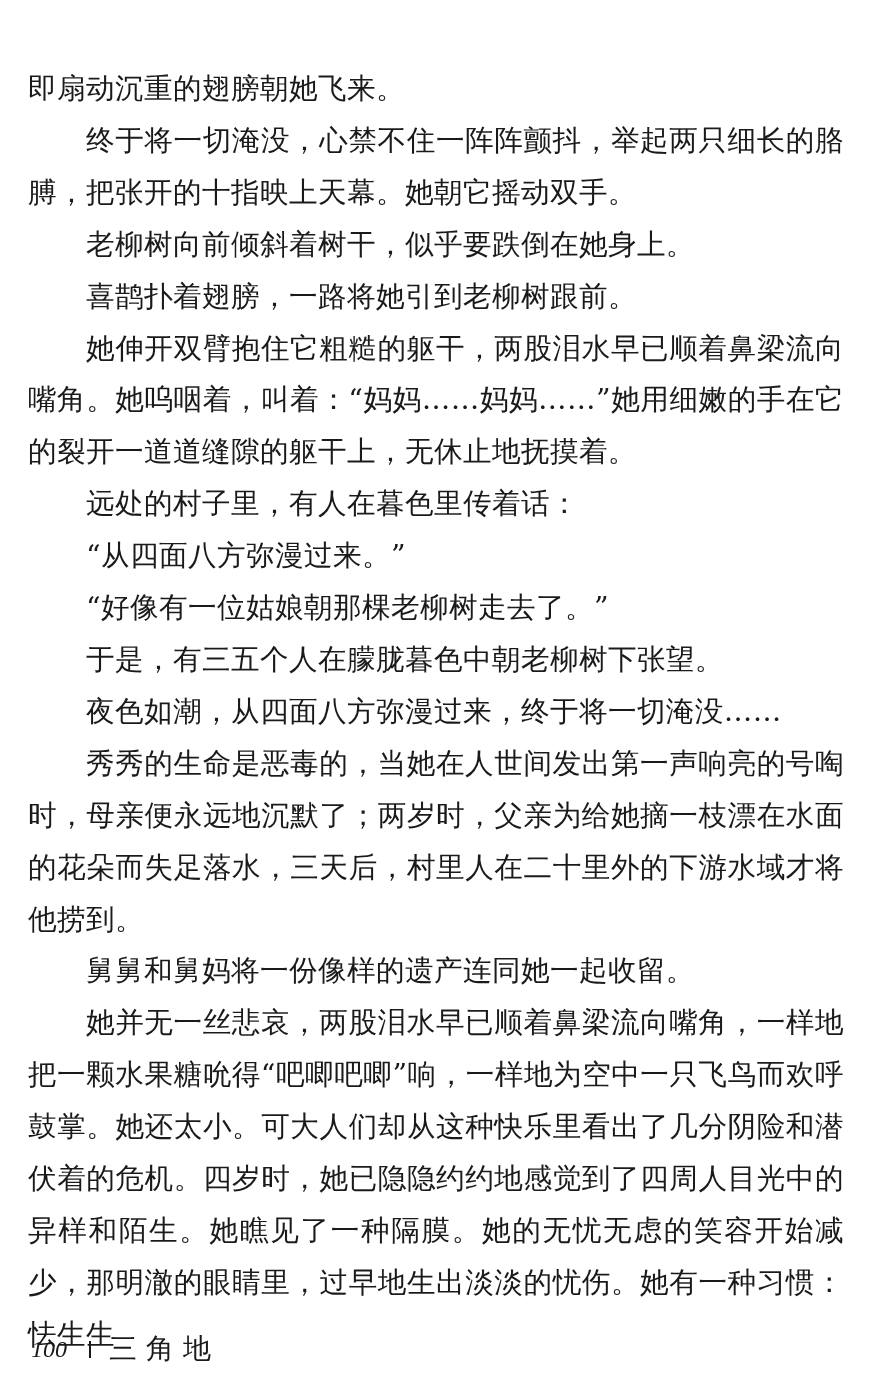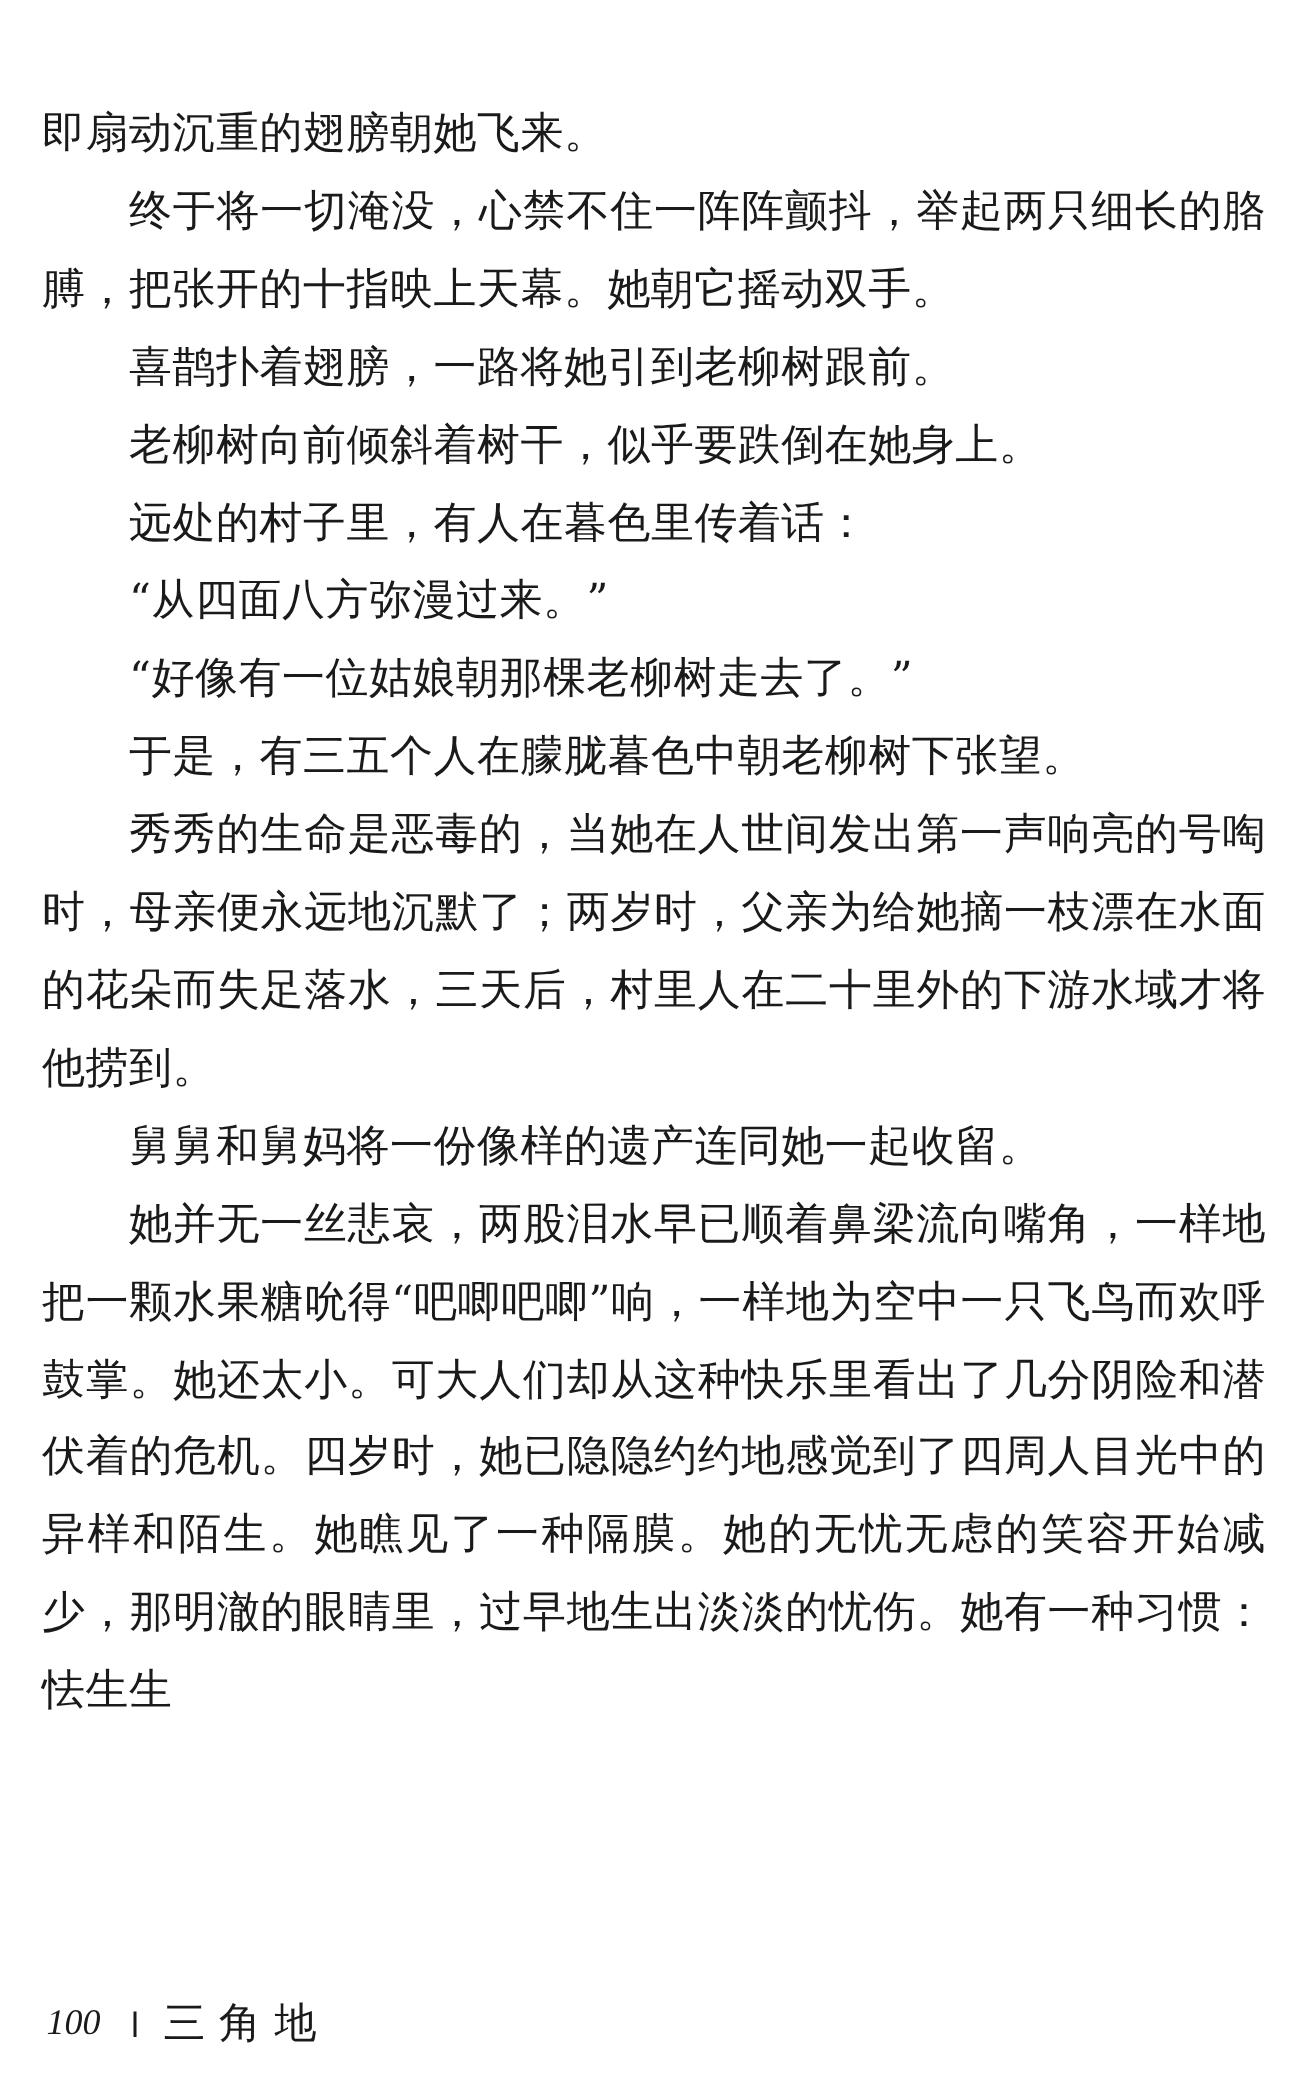--- a/index.html
+++ b/index.html
@@ -61,26 +61,28 @@
       letter-spacing: 9px;
       color: #1a1a1a;
     }
   </style>
 </head>
 <body>
 
 <div class="page-body">
   <p class="para">即扇动沉重的翅膀朝她飞来。</p>
   <p class="para indent">终于将一切淹没，心禁不住一阵阵颤抖，举起两只细长的胳膊，把张开的十指映上天幕。她朝它摇动双手。</p>
+  <p class="para indent">老柳树向前倾斜着树干，似乎要跌倒在她身上。</p>
   <p class="para indent">喜鹊扑着翅膀，一路将她引到老柳树跟前。</p>
-  <p class="para indent">老柳树向前倾斜着树干，似乎要跌倒在她身上。</p>
+  <p class="para indent">她伸开双臂抱住它粗糙的躯干，两股泪水早已顺着鼻梁流向嘴角。她呜咽着，叫着：“妈妈……妈妈……”她用细嫩的手在它的裂开一道道缝隙的躯干上，无休止地抚摸着。</p>
   <p class="para indent">远处的村子里，有人在暮色里传着话：</p>
   <p class="para indent">“从四面八方弥漫过来。”</p>
   <p class="para indent">“好像有一位姑娘朝那棵老柳树走去了。”</p>
   <p class="para indent">于是，有三五个人在朦胧暮色中朝老柳树下张望。</p>
+  <p class="para indent">夜色如潮，从四面八方弥漫过来，终于将一切淹没……</p>
   <p class="para indent">秀秀的生命是恶毒的，当她在人世间发出第一声响亮的号啕时，母亲便永远地沉默了；两岁时，父亲为给她摘一枝漂在水面的花朵而失足落水，三天后，村里人在二十里外的下游水域才将他捞到。</p>
   <p class="para indent">舅舅和舅妈将一份像样的遗产连同她一起收留。</p>
   <p class="para indent">她并无一丝悲哀，两股泪水早已顺着鼻梁流向嘴角，一样地把一颗水果糖吮得“吧唧吧唧”响，一样地为空中一只飞鸟而欢呼鼓掌。她还太小。可大人们却从这种快乐里看出了几分阴险和潜伏着的危机。四岁时，她已隐隐约约地感觉到了四周人目光中的异样和陌生。她瞧见了一种隔膜。她的无忧无虑的笑容开始减少，那明澈的眼睛里，过早地生出淡淡的忧伤。她有一种习惯：怯生生</p>
 </div>
 
 <div class="footer">
   <span class="page-number">100</span>
   <span class="footer-divider"></span>
   <span class="book-title">三角地</span>
 </div>

